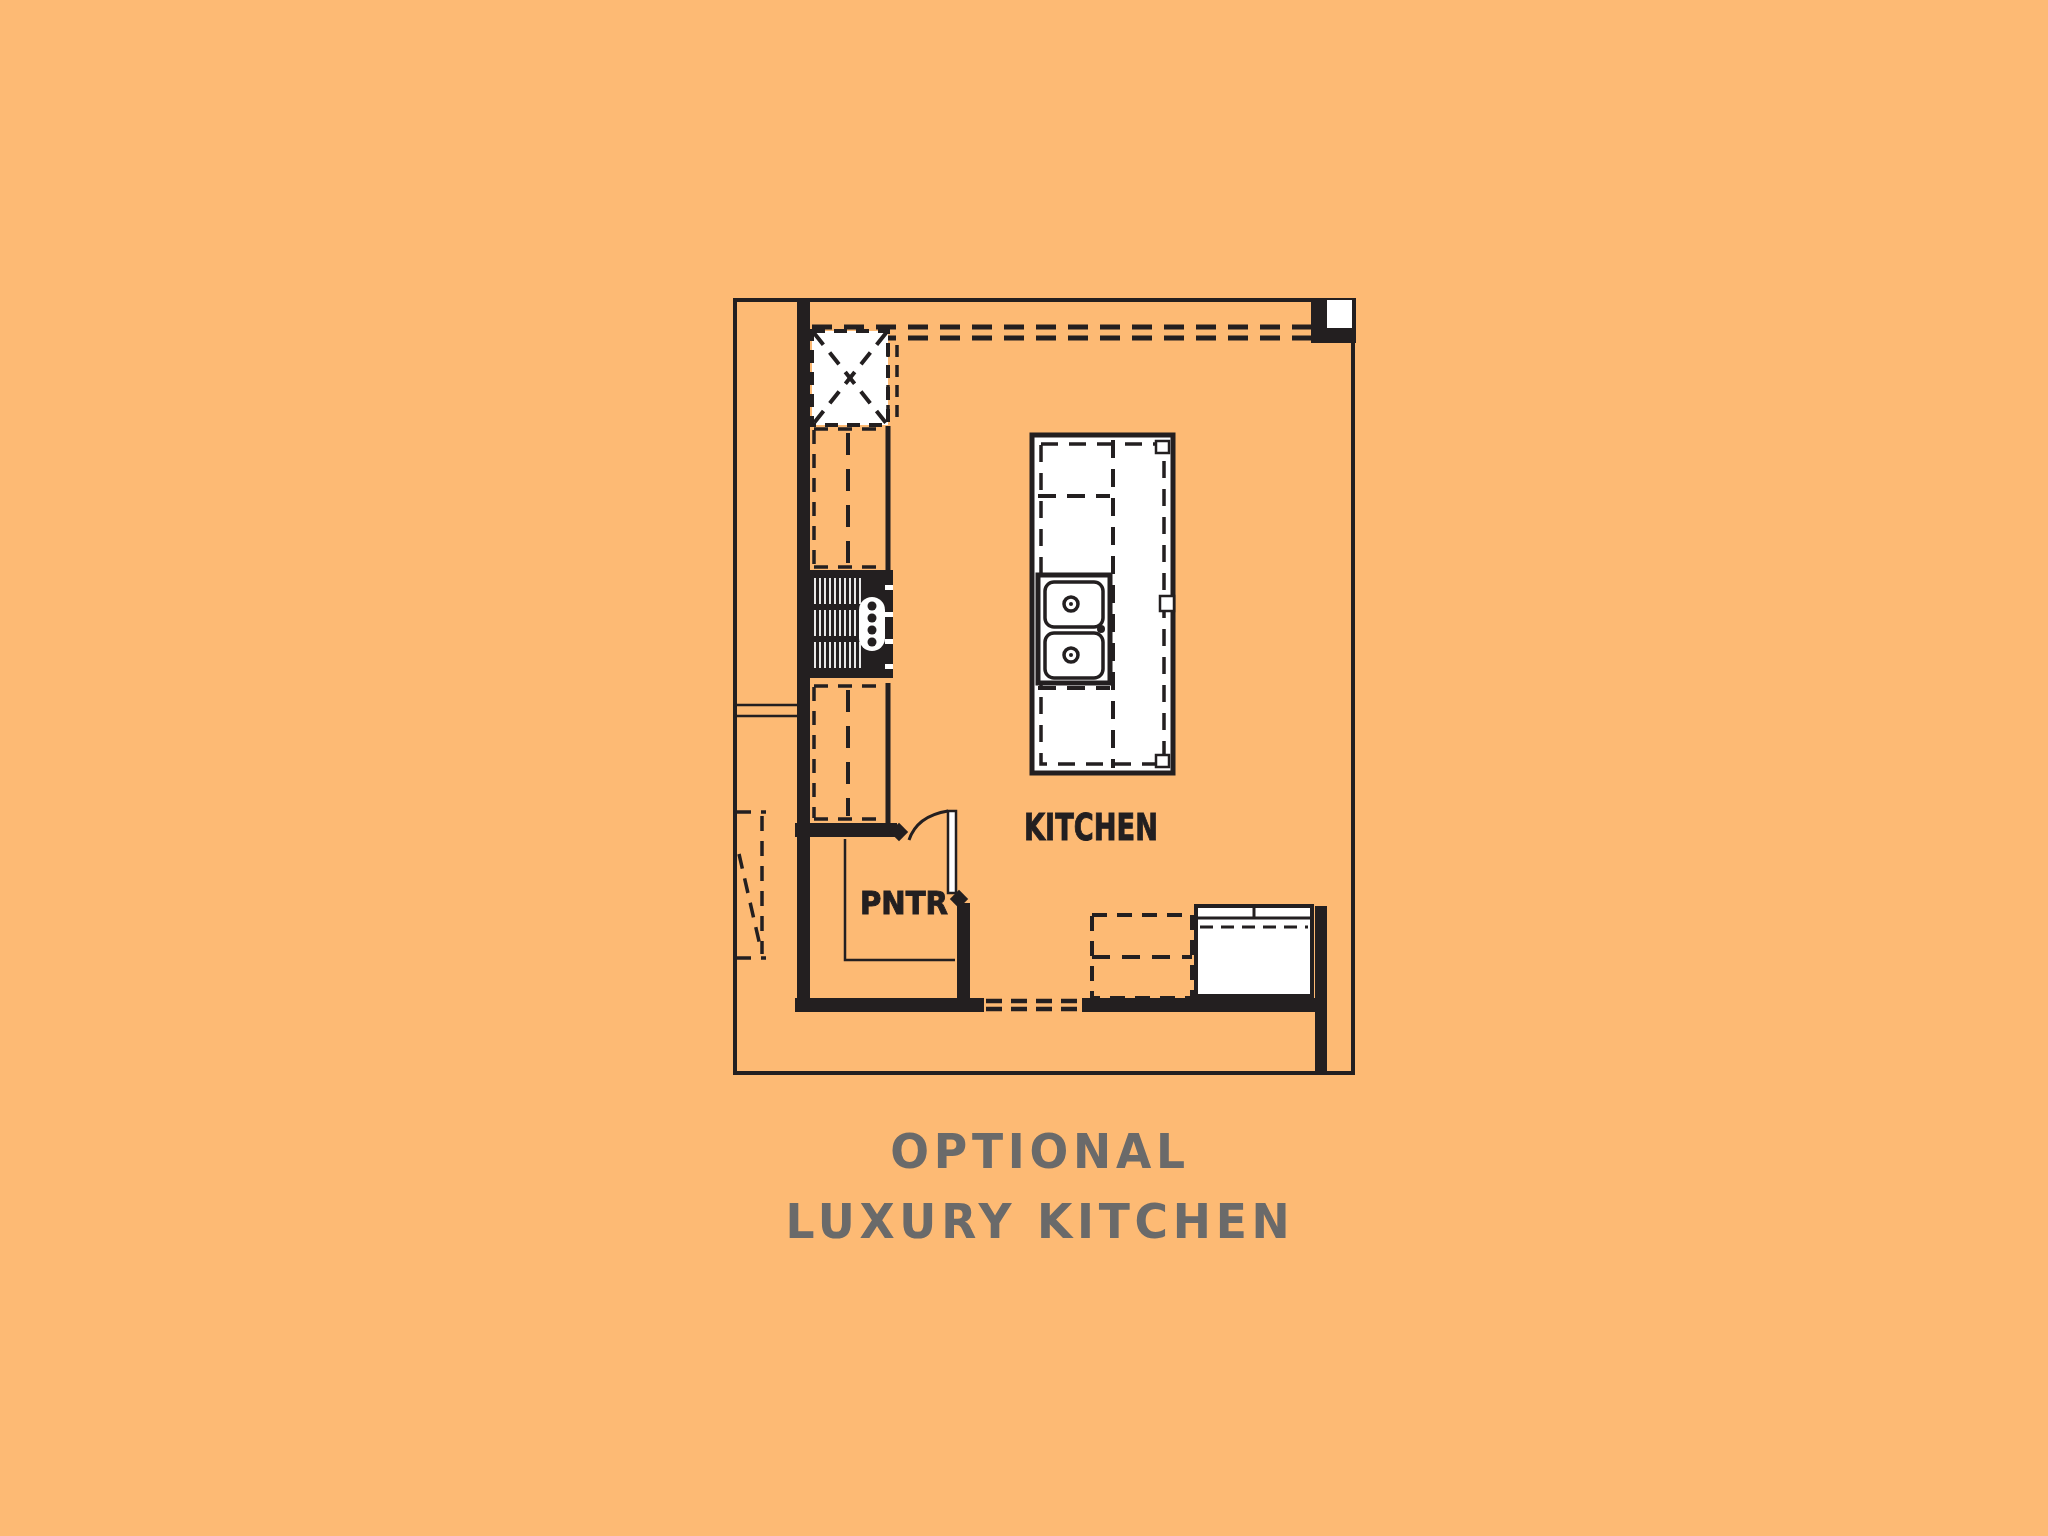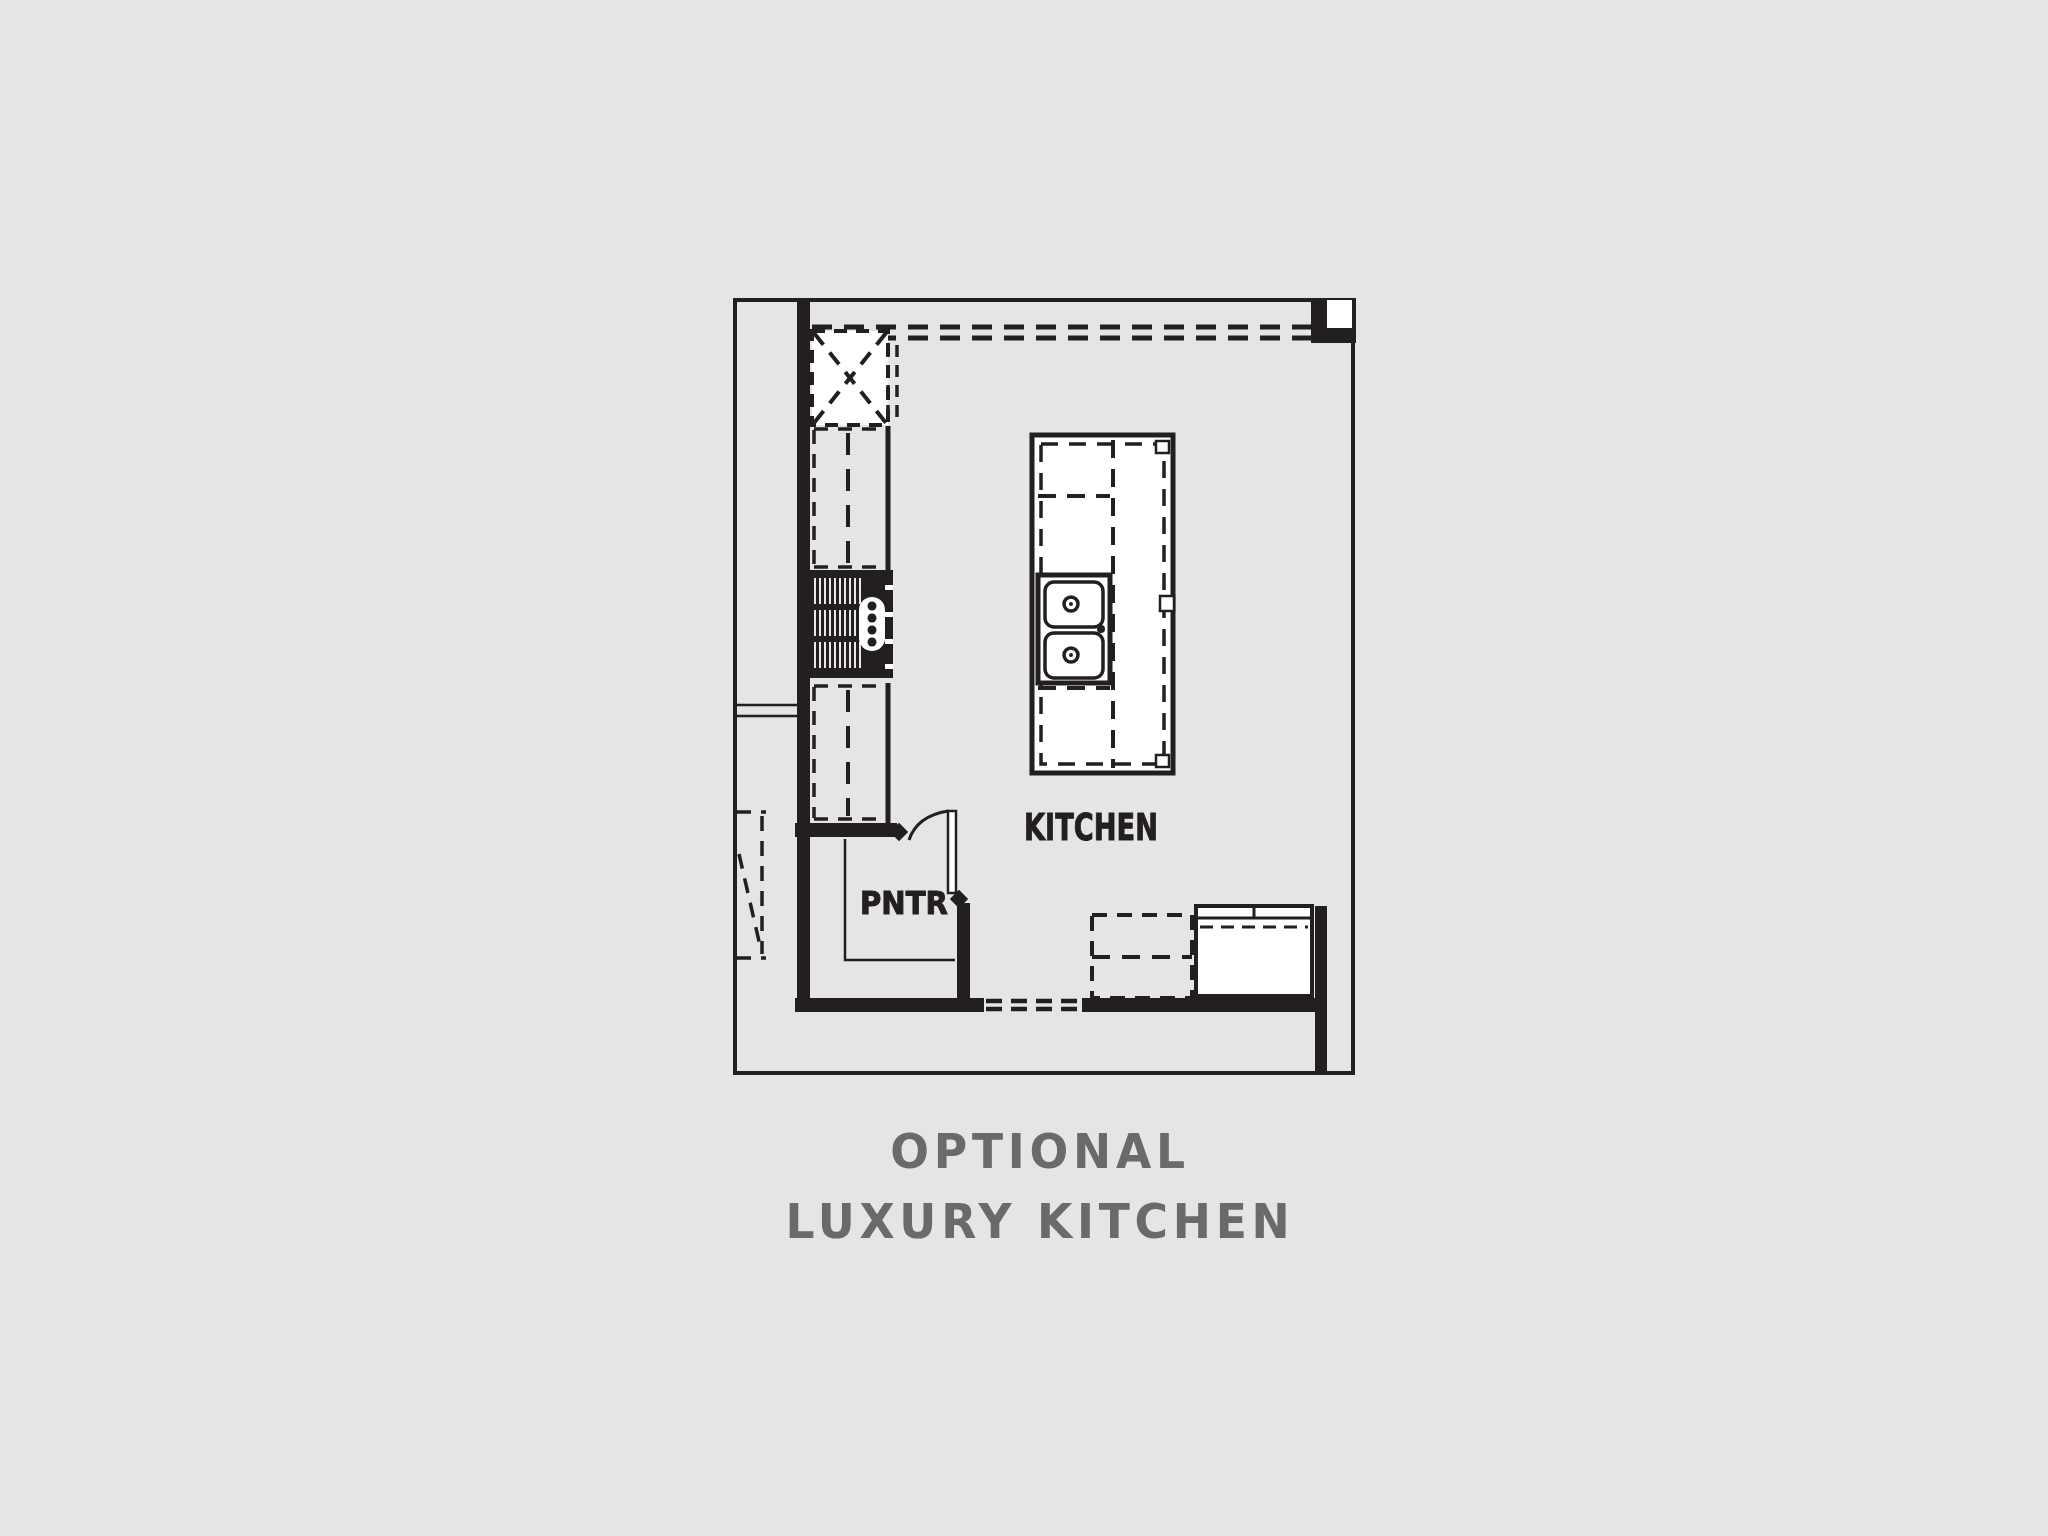--- a/index.html
+++ b/index.html
@@ -1,16 +1,16 @@
 <!DOCTYPE html>
 <html><head>
 <meta charset="utf-8">
 <style>
   html,body{margin:0;padding:0;background:#ffffff;}
-  .stage{position:relative;width:2048px;height:1536px;background:#e5e5e5;overflow:hidden;
+  .stage{position:relative;width:2048px;height:1536px;background:#fdba74;overflow:hidden;
          font-family:"DejaVu Sans", sans-serif;}
   .plan-svg{position:absolute;left:0;top:0;}
   .caption{position:absolute;left:440px;top:1116px;width:1200px;text-align:center;
            color:#6a6a6a;font-family:"DejaVu Sans", sans-serif;font-weight:700;
            font-size:48px;letter-spacing:5px;line-height:70px;transform:scaleX(0.95);}
   .caption div{white-space:nowrap;}
   text{font-family:"DejaVu Sans", sans-serif;font-weight:700;fill:#231f20;}
 </style>
 </head>
 <body>

